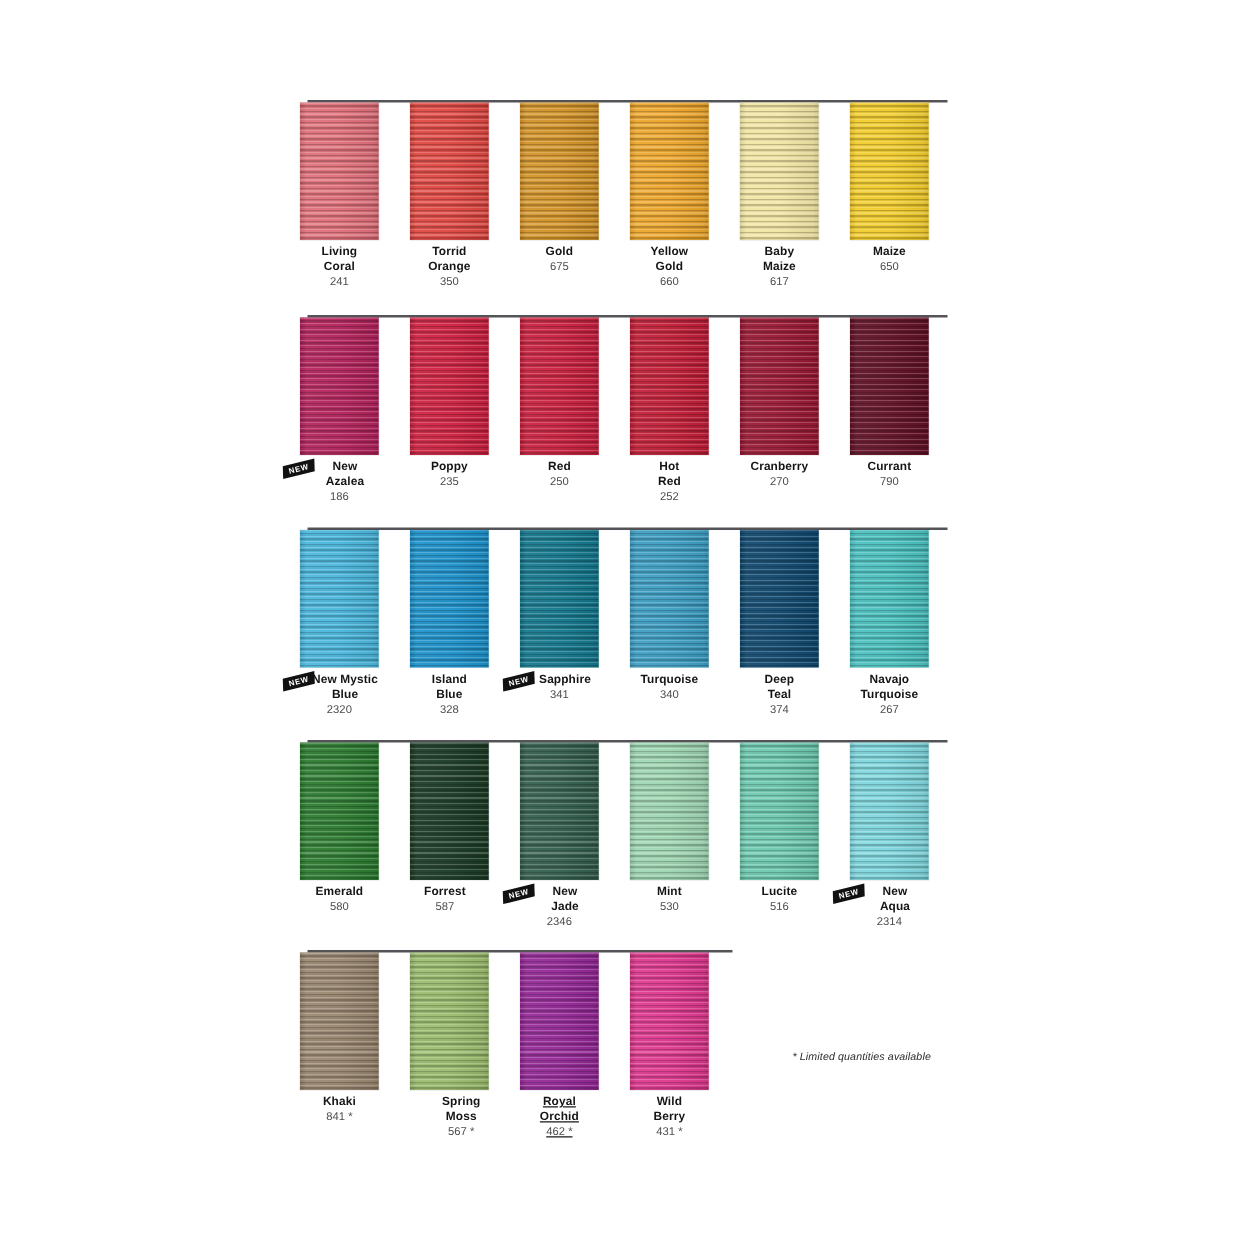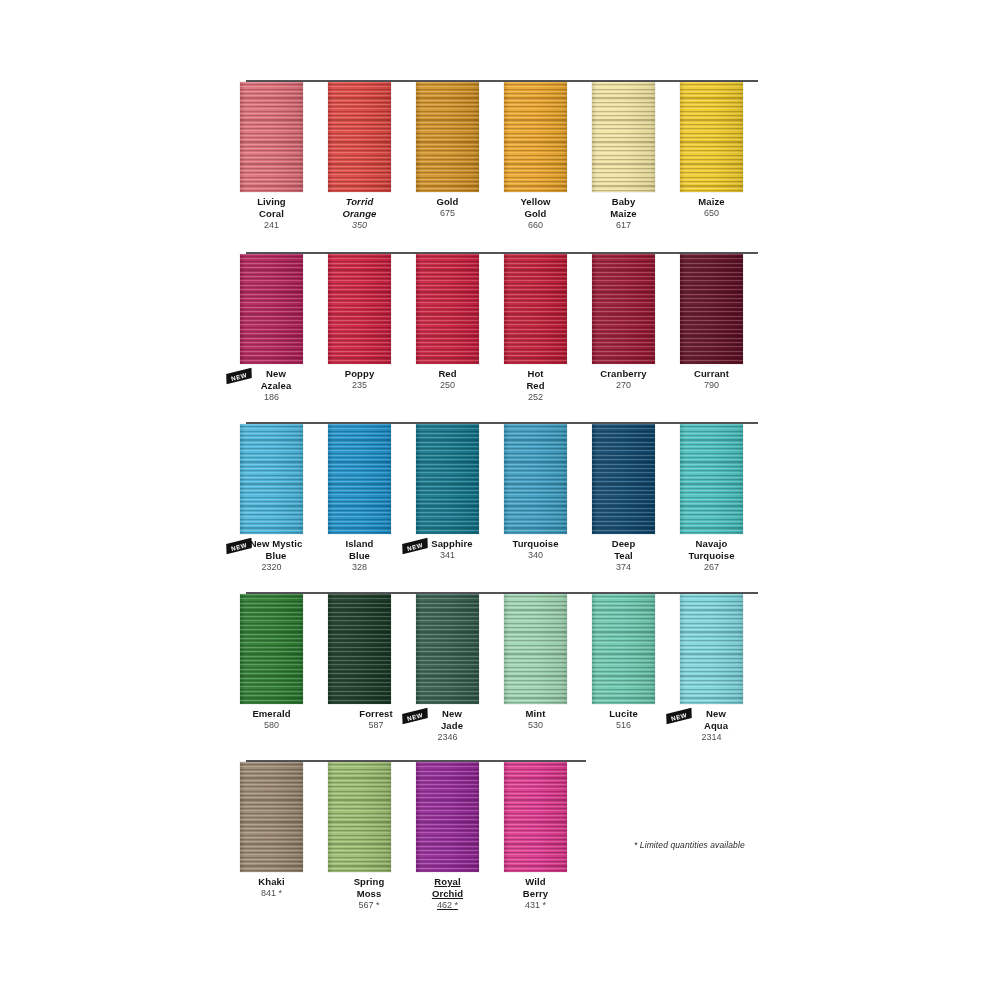--- a/index.html
+++ b/index.html
@@ -190,21 +190,21 @@
           <div class="swatch-wrap" style="left: 440px;">
             <div class="swatch" style="background: rgb(242, 204, 43);"></div>
           </div>
         </div>
         <div class="labels">
           <div class="label" style="left: -23.5px;">
             <span class="nm">Living
 Coral</span>
             <span class="code">241</span>
           </div>
-          <div class="label" style="left: 64.5px; font-style: italic;">
+          <div class="label" style="left: 64.5px;">
             <span class="nm">Torrid
 Orange</span>
             <span class="code">350</span>
           </div>
           <div class="label" style="left: 152.5px;">
             <span class="nm">Gold</span>
             <span class="code">675</span>
           </div>
           <div class="label" style="left: 240.5px;">
             <span class="nm">Yellow
@@ -349,21 +349,21 @@
           </div>
           <div class="swatch-wrap" style="left: 440px;">
             <div class="swatch" style="background: rgb(127, 215, 222);"></div>
           </div>
         </div>
         <div class="labels">
           <div class="label" style="left: -23.5px;">
             <span class="nm">Emerald</span>
             <span class="code">580</span>
           </div>
-          <div class="label" style="left: 81px;">
+          <div class="label" style="left: 61px;">
             <span class="nm">Forrest</span>
             <span class="code">587</span>
           </div>
           <div class="label has-badge" style="left: 152.5px;">
             <div class="badge-holder"><div class="new-badge" style="margin-left: 9px;"><span>NEW</span></div></div>
             <span class="nm">New
 Jade</span>
             <span class="code">2346</span>
           </div>
           <div class="label" style="left: 240.5px;">

